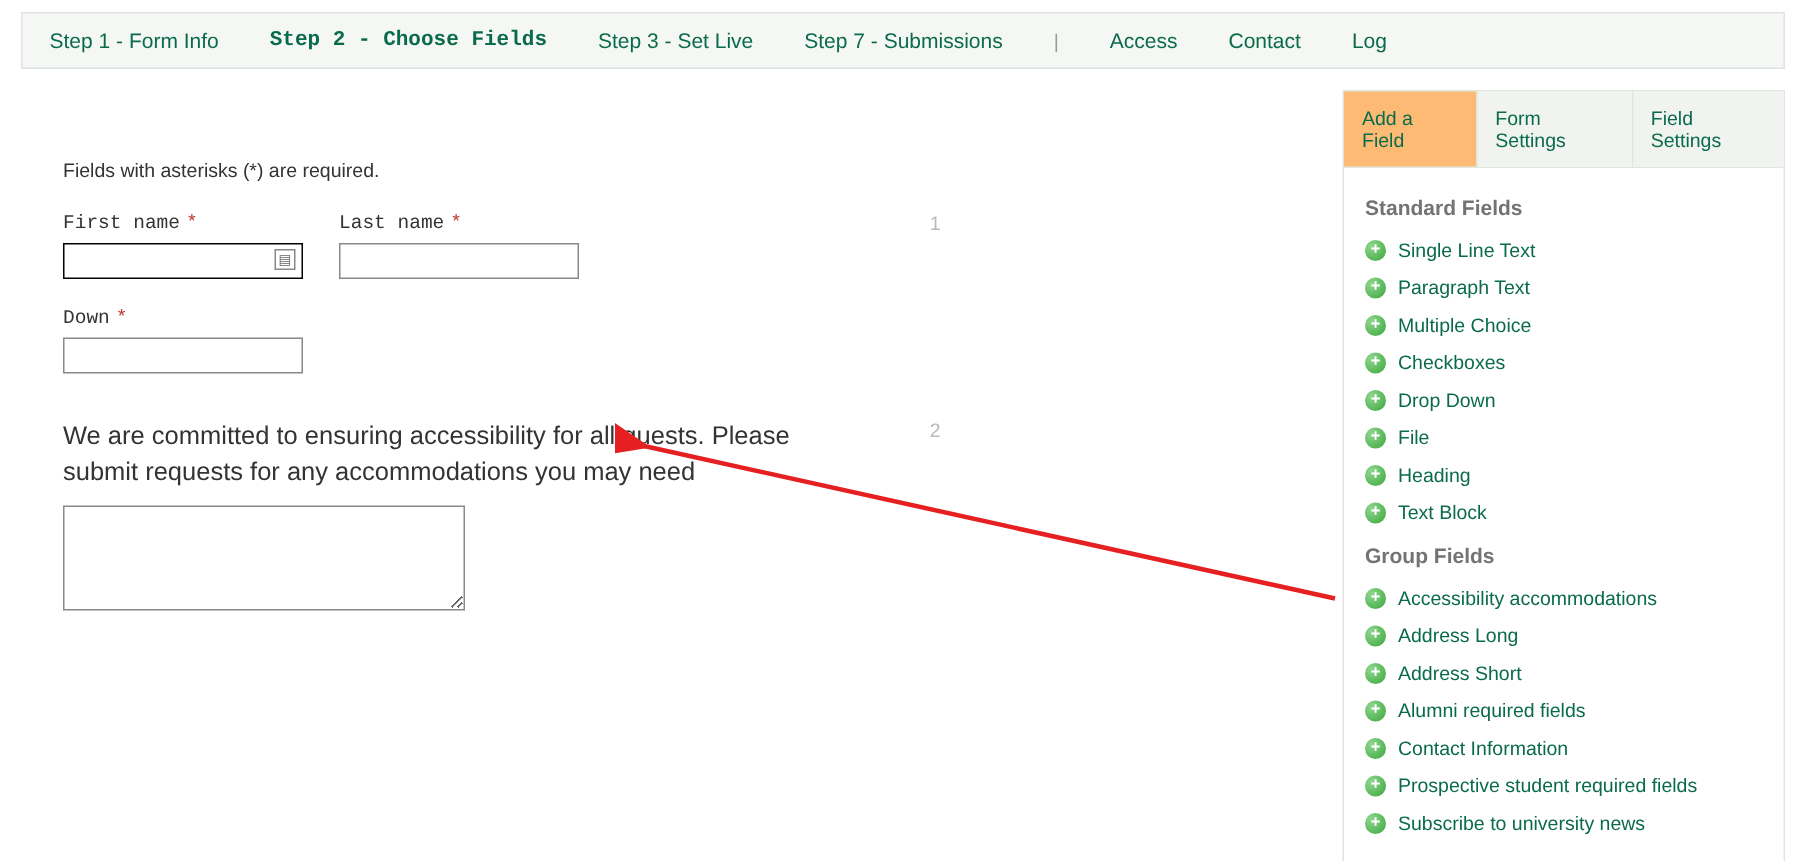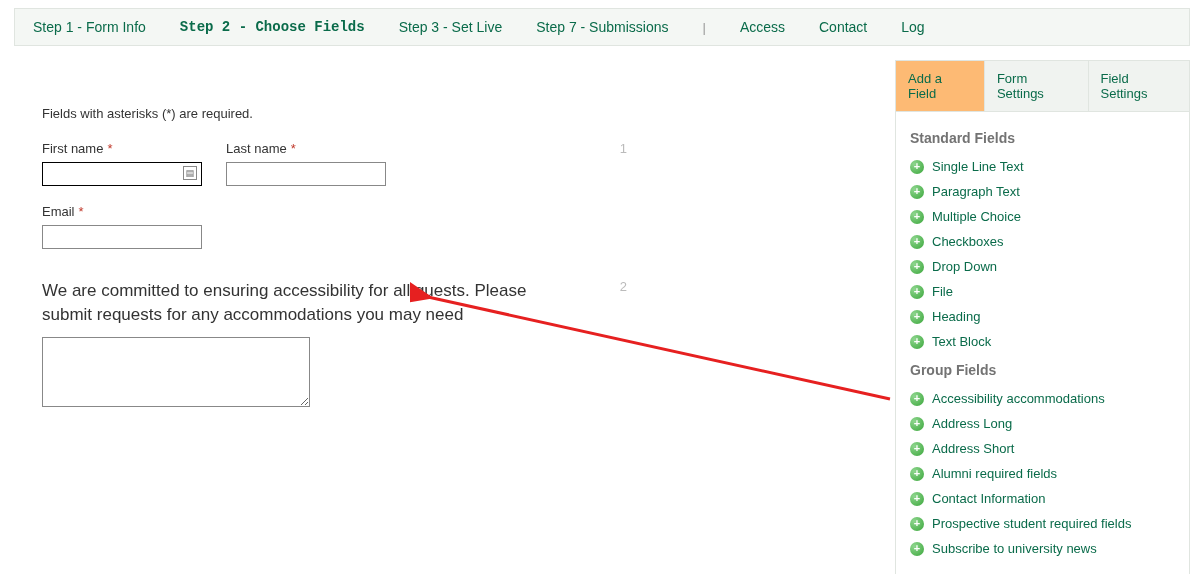--- a/index.html
+++ b/index.html
@@ -59,20 +59,21 @@
       color: #bbb;
       font-size: 13px;
     }
     .field {
       margin-bottom: 18px;
     }
     .field-label {
       font-size: 13px;
       color: #333;
       margin-bottom: 6px;
+      font-family: Liberation Mono, monospace;
     }
     .req-star { color: #c0392b; margin-left: 4px; }
     .text-input {
       border: 1px solid #888;
       height: 24px;
       width: 160px;
       font-size: 13px;
       padding: 2px 4px;
     }
     .text-input.first { border: 1px solid #000; }
@@ -208,21 +209,21 @@
       <div class="field">
         <div class="field-label">
           <span>Last name</span><span class="req-star">*</span>
         </div>
         <input class="text-input" type="text" style="">
       </div>
     </div>
 
     <div class="field">
       <div class="field-label">
-        <span>Email</span><span class="req-star">*</span>
+        <span>Down</span><span class="req-star">*</span>
       </div>
       <input class="text-input" type="text" style="">
     </div>
 
     <div class="section2">
       <div class="row-number">2</div>
       <div class="description-text">We are committed to ensuring accessibility for all guests. Please submit requests for any accommodations you may need</div>
       <textarea class="textarea-field" style=""></textarea>
     </div>
 

